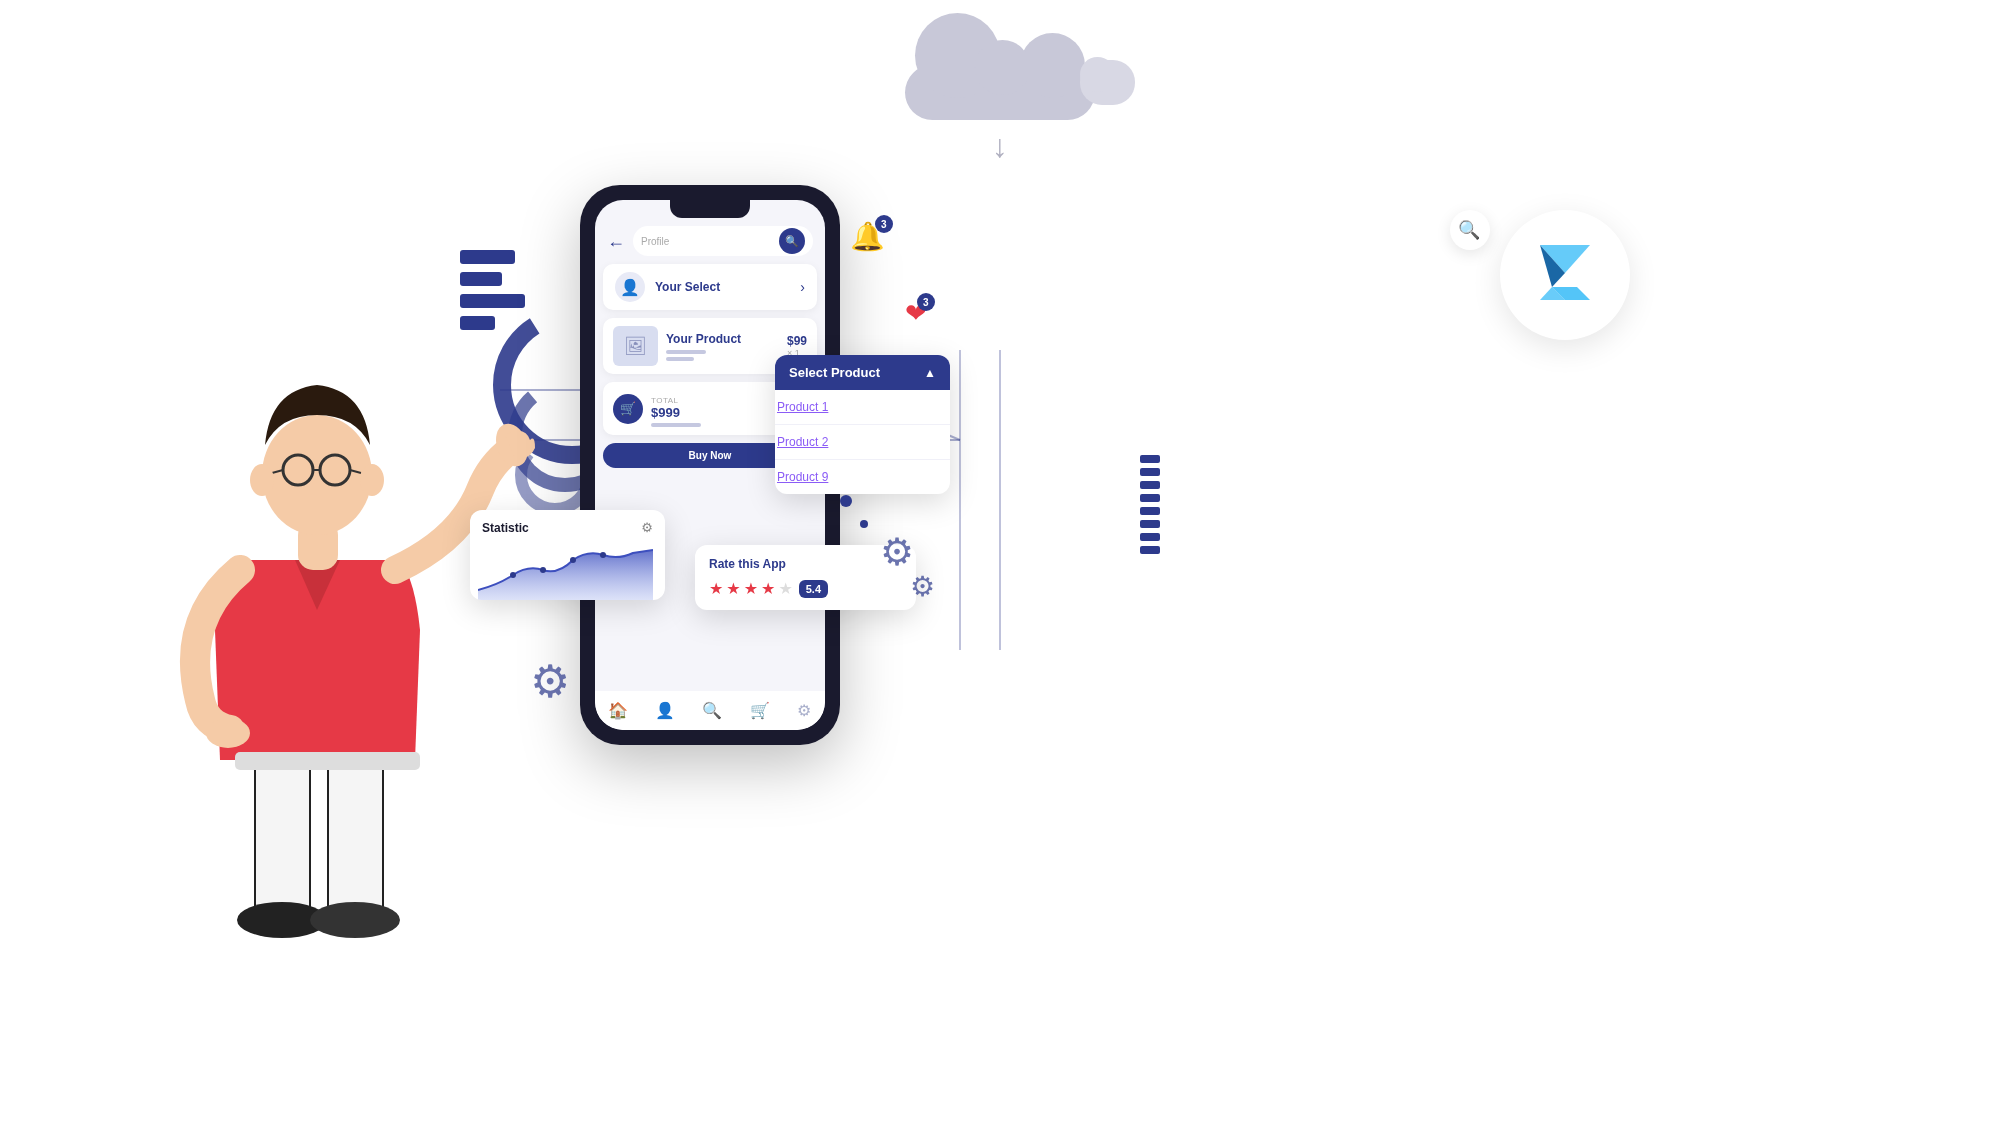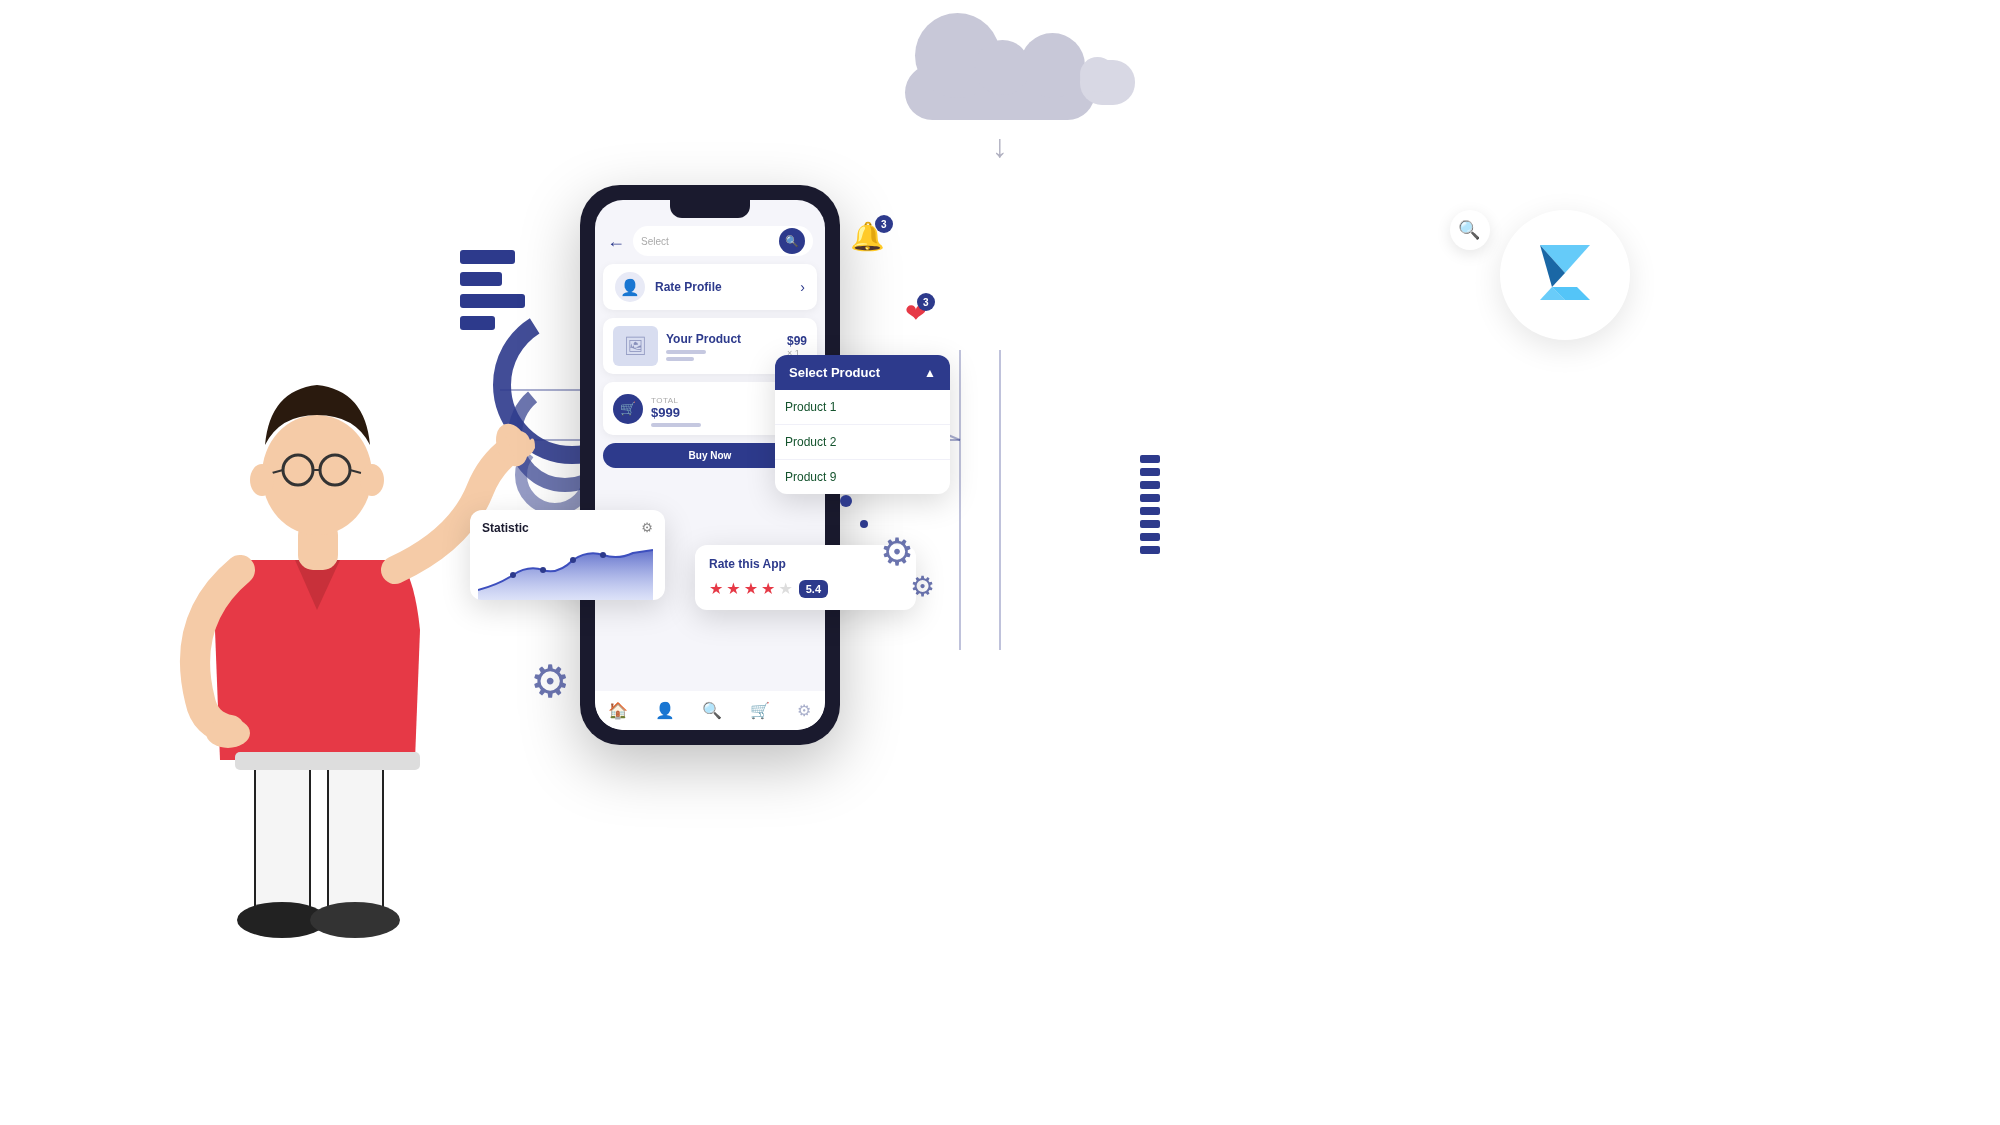--- a/index.html
+++ b/index.html
@@ -329,25 +329,26 @@
     .select-product-title {
       color: white;
       font-size: 13px;
       font-weight: 600;
     }
     .select-product-arrow {
       color: white;
       font-size: 12px;
     }
     .select-product-item {
-      padding: 10px 10px;
+      padding: 10px 2px;
       font-size: 12px;
-      color: #14532d;
+      color: #8b5cf6;
       border-bottom: 1px solid #f0f0f8;
       cursor: pointer;
+      text-decoration: underline;
     }
     .select-product-item:last-child {
       border-bottom: none;
     }
 
     
     .rate-app-card {
       position: absolute;
       left: 695px;
       top: 545px;
@@ -624,28 +625,28 @@
   </svg>
 </div>
 
 <div class="phone-mockup">
   <div class="phone-screen">
     <div class="phone-notch"></div>
 
     <div class="phone-header">
       <span class="back-arrow">←</span>
       <div class="search-bar">
-        <span class="search-text">Select</span>
+        <span class="search-text">Profile</span>
         <div class="search-icon-btn">🔍</div>
       </div>
     </div>
 
     <div class="profile-row">
       <div class="profile-avatar">👤</div>
-      <span class="profile-label">Rate Profile</span>
+      <span class="profile-label">Your Select</span>
       <span class="profile-arrow">›</span>
     </div>
 
     <div class="product-row">
       <div class="product-image-placeholder">🖼</div>
       <div class="product-info">
         <div class="product-name">Your Product</div>
         <div class="product-price-lines">
           <div class="price-line" style="width:40px;"></div>
           <div class="price-line" style="width:28px;"></div>

